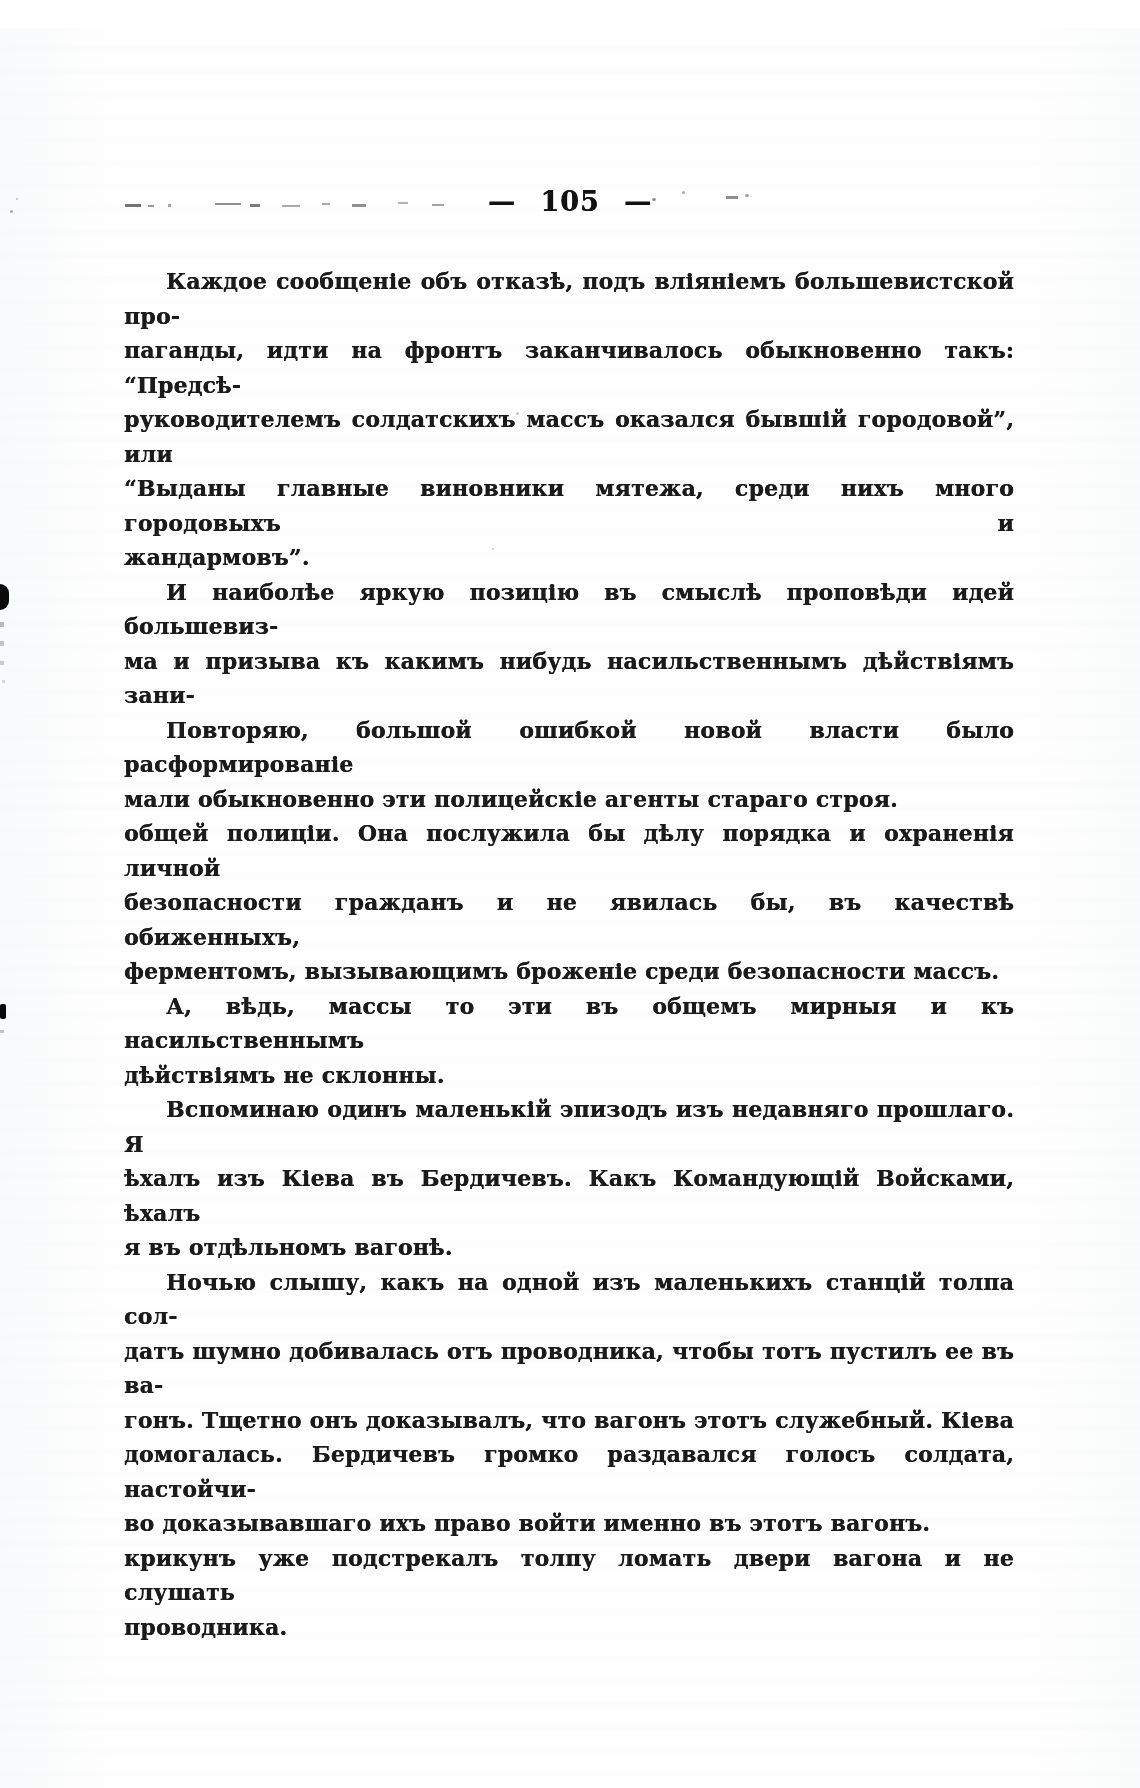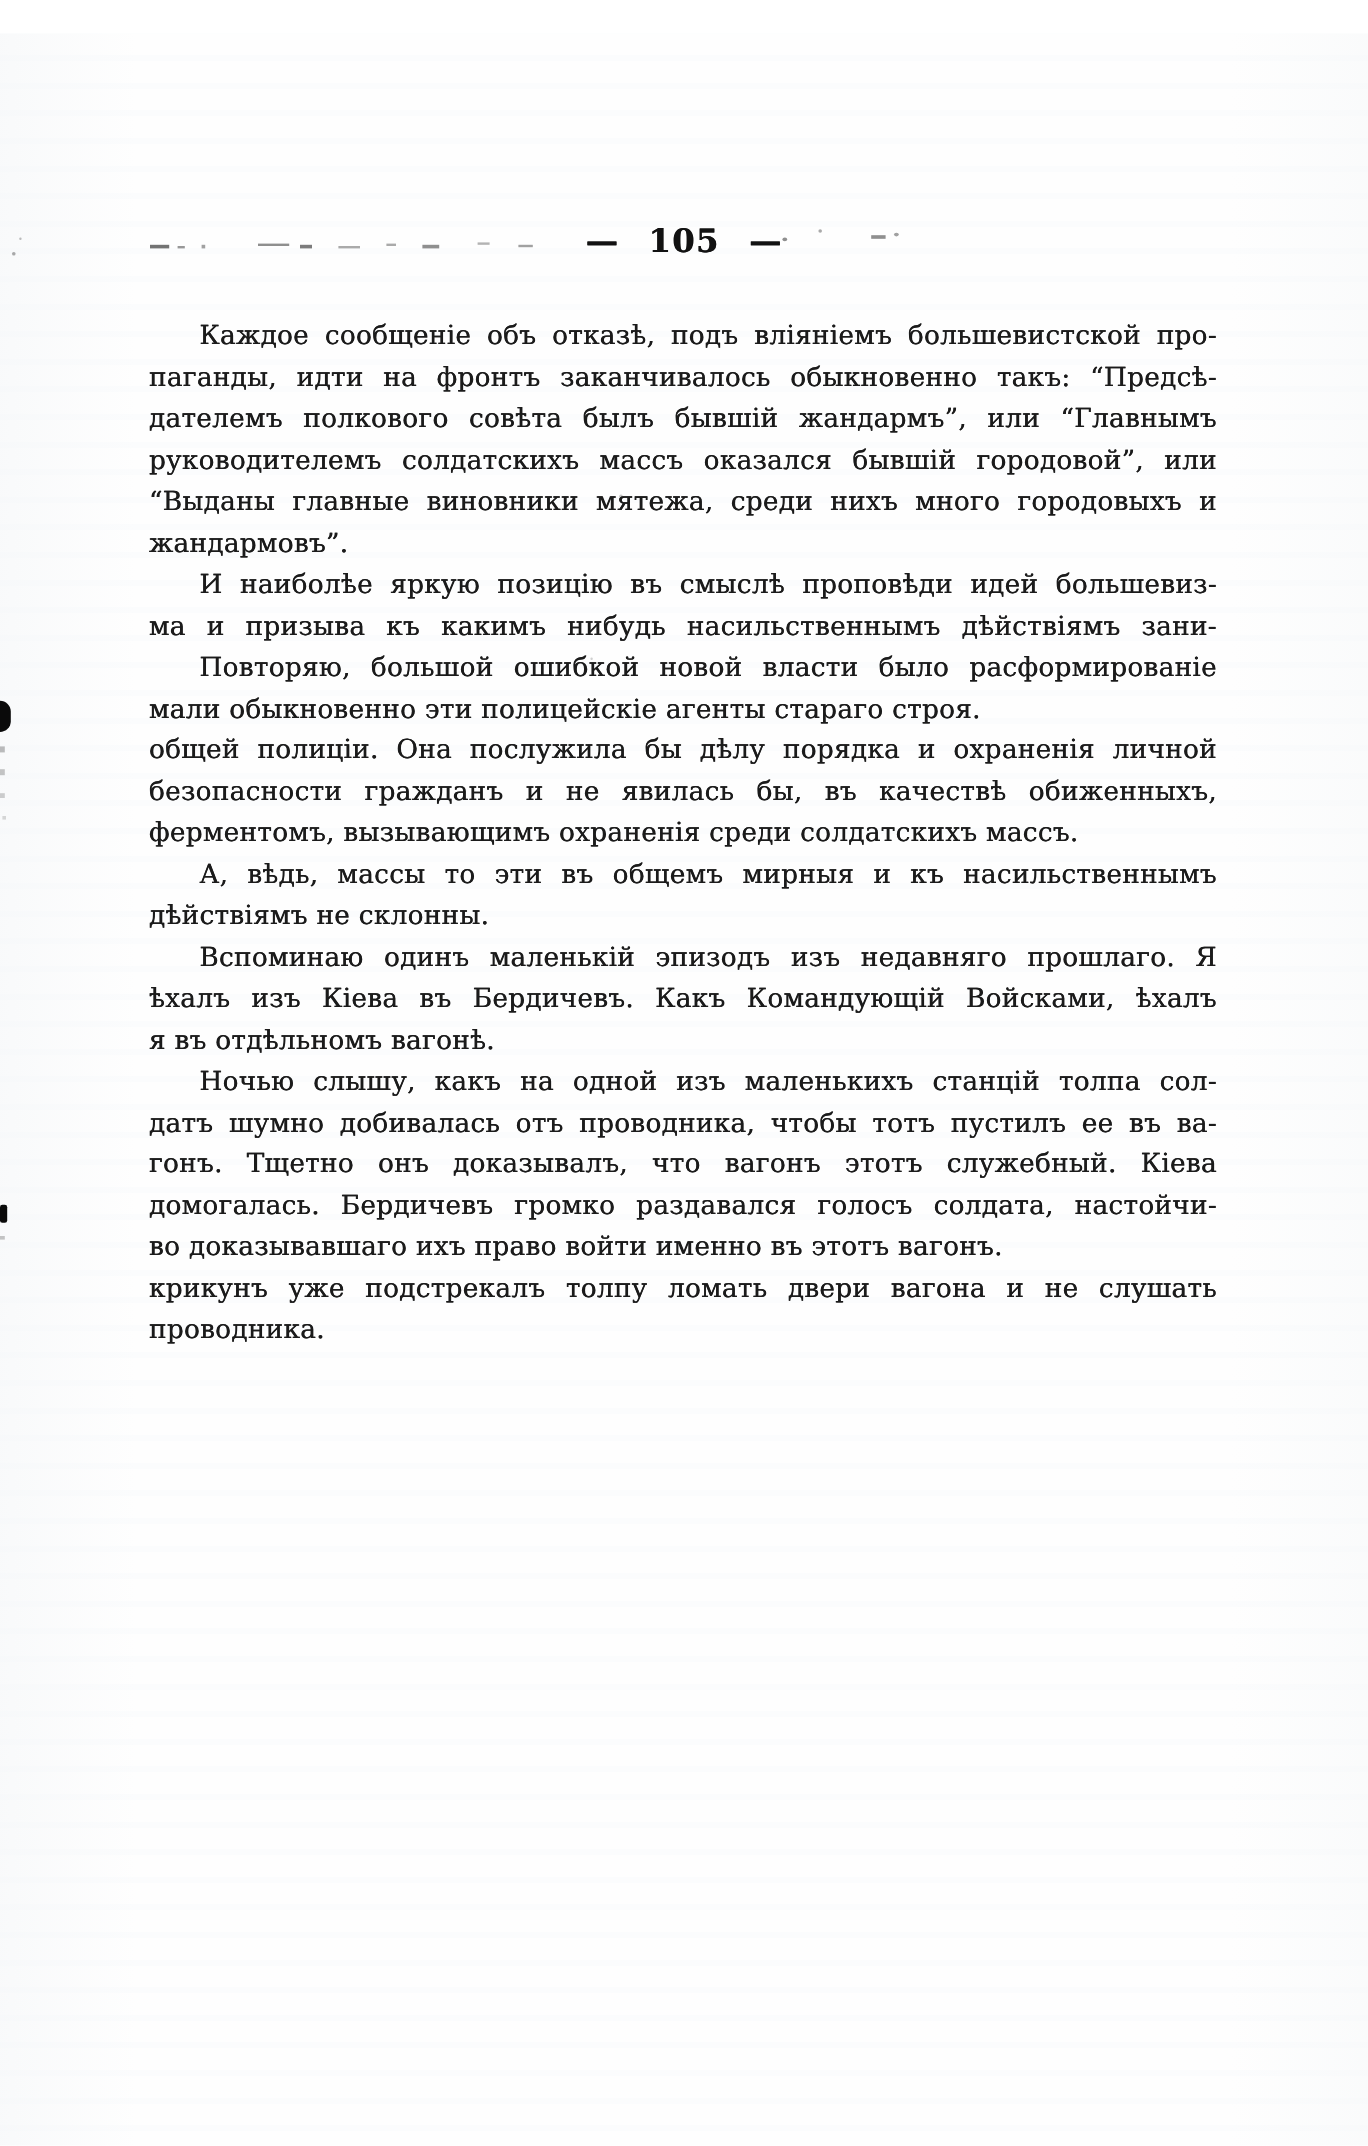--- a/index.html
+++ b/index.html
@@ -19,21 +19,21 @@
   .page-header{
     position:absolute;top:158px;left:125px;width:890px;
     text-align:center;
     font-size:27px;font-weight:bold;
     letter-spacing:1px;word-spacing:14px;
     color:#121212;
     text-shadow:0.4px 0 0 currentColor;
   }
   .text-block{
     position:absolute;left:124px;top:236px;width:890px;
-    font-size:22px;font-weight:normal;line-height:34.5px;
+    font-size:22px;font-weight:bold;line-height:34.5px;
     letter-spacing:0.2px;
     color:#1b1b1b;
     text-shadow:0.3px 0 0 currentColor;
   }
   .line{text-align:justify;text-align-last:justify;}
   .line.last{text-align-last:left;}
   .line.indent{text-indent:42px;}
   .art{position:absolute;background:#444;}
   .art.dot{border-radius:50%;}
   .blob{position:absolute;background:#0a0a0a;}
@@ -71,31 +71,30 @@
   <div class="art" style="left:2px;top:652px;width:3px;height:3px;opacity:.2;"></div>
   <div class="blob" style="left:0;top:976px;width:6px;height:15px;border-radius:2px;"></div>
   <div class="art" style="left:0;top:1002px;width:4px;height:3px;opacity:.3;"></div>
 
   <div class="art dot" style="left:516px;top:384px;width:3px;height:3px;opacity:.3;"></div>
   <div class="art dot" style="left:492px;top:520px;width:2px;height:2px;opacity:.25;"></div>
 
   <div class="text-block">
       <div class="line indent">Каждое сообщеніе объ отказѣ, подъ вліяніемъ большевистской про-</div>
       <div class="line">паганды, идти на фронтъ заканчивалось обыкновенно такъ: “Предсѣ-</div>
-      <div class="line">дателемъ полкового совѣта былъ бывшій жандармъ”, или “Главнымъ</div>
       <div class="line">руководителемъ солдатскихъ массъ оказался бывшій городовой”, или</div>
       <div class="line">“Выданы главные виновники мятежа, среди нихъ много городовыхъ и</div>
       <div class="line last">жандармовъ”.</div>
       <div class="line indent">И наиболѣе яркую позицію въ смыслѣ проповѣди идей большевиз-</div>
       <div class="line">ма и призыва къ какимъ нибудь насильственнымъ дѣйствіямъ зани-</div>
       <div class="line indent">Повторяю, большой ошибкой новой власти было расформированіе</div>
       <div class="line last">мали обыкновенно эти полицейскіе агенты стараго строя.</div>
       <div class="line">общей полиціи. Она послужила бы дѣлу порядка и охраненія личной</div>
       <div class="line">безопасности гражданъ и не явилась бы, въ качествѣ обиженныхъ,</div>
-      <div class="line last">ферментомъ, вызывающимъ охраненія среди солдатскихъ массъ.</div>
+      <div class="line last">ферментомъ, вызывающимъ броженіе среди безопасности массъ.</div>
       <div class="line indent">А, вѣдь, массы то эти въ общемъ мирныя и къ насильственнымъ</div>
       <div class="line last">дѣйствіямъ не склонны.</div>
       <div class="line indent">Вспоминаю одинъ маленькій эпизодъ изъ недавняго прошлаго. Я</div>
       <div class="line">ѣхалъ изъ Кіева въ Бердичевъ. Какъ Командующій Войсками, ѣхалъ</div>
       <div class="line last">я въ отдѣльномъ вагонѣ.</div>
       <div class="line indent">Ночью слышу, какъ на одной изъ маленькихъ станцій толпа сол-</div>
       <div class="line">датъ шумно добивалась отъ проводника, чтобы тотъ пустилъ ее въ ва-</div>
       <div class="line">гонъ. Тщетно онъ доказывалъ, что вагонъ этотъ служебный. Кіева</div>
       <div class="line">домогалась. Бердичевъ громко раздавался голосъ солдата, настойчи-</div>
       <div class="line last">во доказывавшаго ихъ право войти именно въ этотъ вагонъ.</div>

